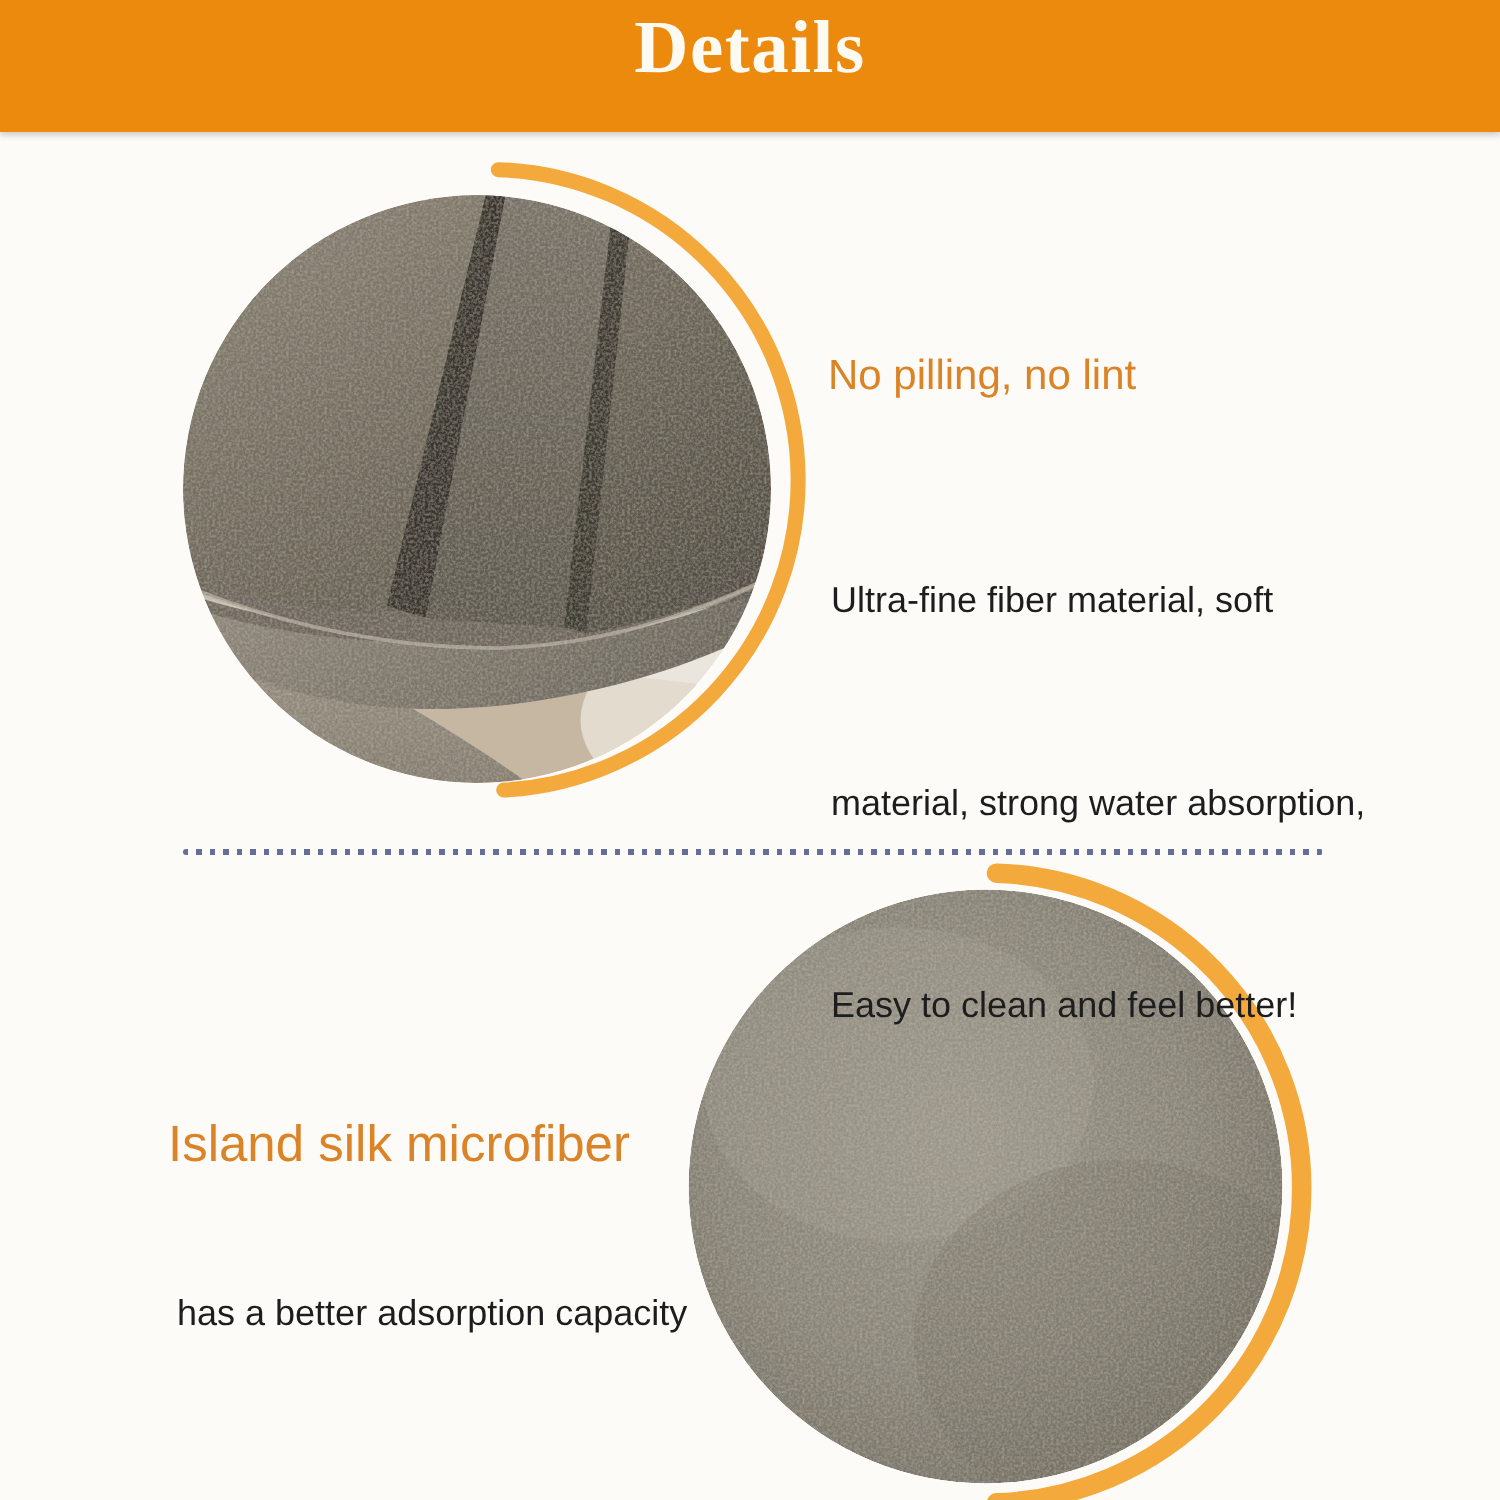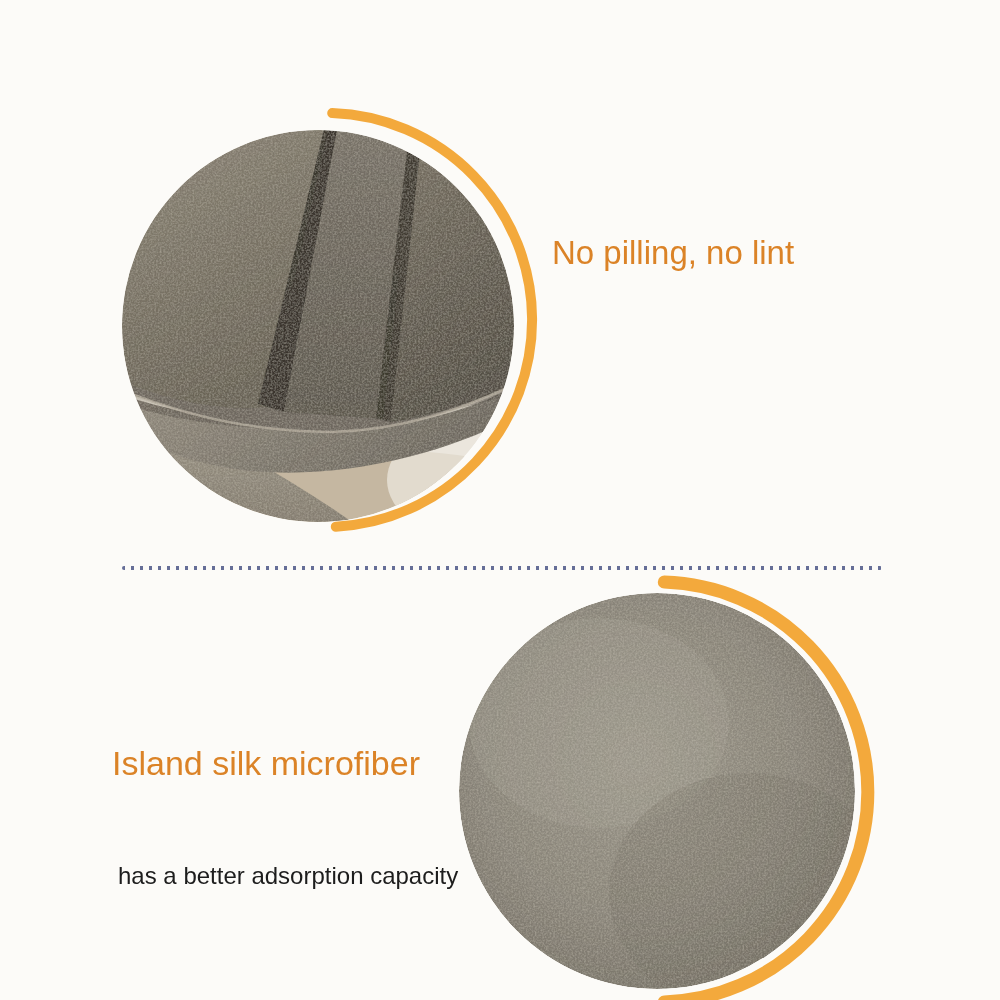--- a/index.html
+++ b/index.html
@@ -16,40 +16,43 @@
 
   
   .circle-img{position:absolute;border-radius:50%;overflow:hidden;}
   #circleTop{left:122px;top:130px;width:392px;height:392px;}
   #circleBottom{left:459px;top:593px;width:396px;height:396px;}
 
   .arc-layer{position:absolute;left:0;top:0;width:1000px;height:1000px;
              pointer-events:none;}
 
   
-  .h-orange{position:absolute;color:#db8327;font-size:33px;font-weight:400;
+  .h-orange{position:absolute;color:#db8327;font-size:28px;font-weight:400;
             white-space:pre;}
   #headTop{left:552px;top:234px;}
   #headBottom{left:112px;top:744px;font-size:34px;}
   .body-text{position:absolute;color:#1d1d1d;font-size:24px;line-height:45px;
              white-space:pre;z-index:5;}
   #bodyTop{left:554px;top:288px;}
   #bodyBottom{left:118px;top:763px;}
 
   
   .divider{position:absolute;left:122px;top:566px;width:760px;height:4px;
      background-image:repeating-linear-gradient(90deg,#4b5586 0px,#4b5586 3.5px,
         rgba(75,85,134,0) 3.5px,rgba(75,85,134,0) 9px);
      border-radius:2px;opacity:.85;}
 </style>
 </head>
 <body>
 
 <div class="page">
 
+  <div class="header">
+    <div class="title">Details</div>
+  </div>
 
   <svg class="arc-layer" width="1000" height="1000" viewBox="0 0 1000 1000">
     <defs>
       <filter id="fiber" x="-5%" y="-5%" width="110%" height="110%">
         <feTurbulence type="fractalNoise" baseFrequency="0.55" numOctaves="3" seed="7" stitchTiles="stitch" result="t"></feTurbulence>
         <feColorMatrix in="t" type="luminanceToAlpha" result="la"></feColorMatrix>
         <feComponentTransfer in="la" result="wa">
             <feFuncA type="linear" slope="1.1" intercept="-0.45"></feFuncA>
           </feComponentTransfer>
         <feFlood flood-color="#eee8d8" flood-opacity="0.5" result="wf"></feFlood>
@@ -123,20 +126,25 @@
         <path d="M 203,-5 L 216,-5 L 162,282 L 136,274 Z" fill="#37342c" opacity="0.9"></path>
         <path d="M 216,-5 L 295,-5 L 292,12 L 261,289 L 162,282 Z" fill="url(#gC)"></path>
         <path d="M 288,-5 L 301,-5 L 269,292 L 254,288 Z" fill="#3d3930" opacity="0.9"></path>
         <path d="M 301,-5 L 398,-5 L 398,252 C 350,272 312,286 269,292 Z" fill="url(#gR)"></path>
         <path d="M -5,258 C 60,285 130,302 210,302 C 280,300 340,280 398,252" fill="none" stroke="#b5ae9f" stroke-width="2.5" opacity="0.75"></path>
       </g>
     </g>
   </svg>
 
   <div id="headTop" class="h-orange">No pilling, no lint</div>
+  <div id="bodyTop" class="body-text">
+    <div>Ultra-fine fiber material, soft</div>
+    <div>material, strong water absorption,</div>
+    <div>Easy to clean and feel better!</div>
+  </div>
 
   <div class="divider"></div>
 
   <div id="headBottom" class="h-orange">Island silk microfiber</div>
   <div id="bodyBottom" class="body-text">
     <div>has a better adsorption capacity</div>
     <div>The adsorption capacity is 7</div>
     
   </div>
 

